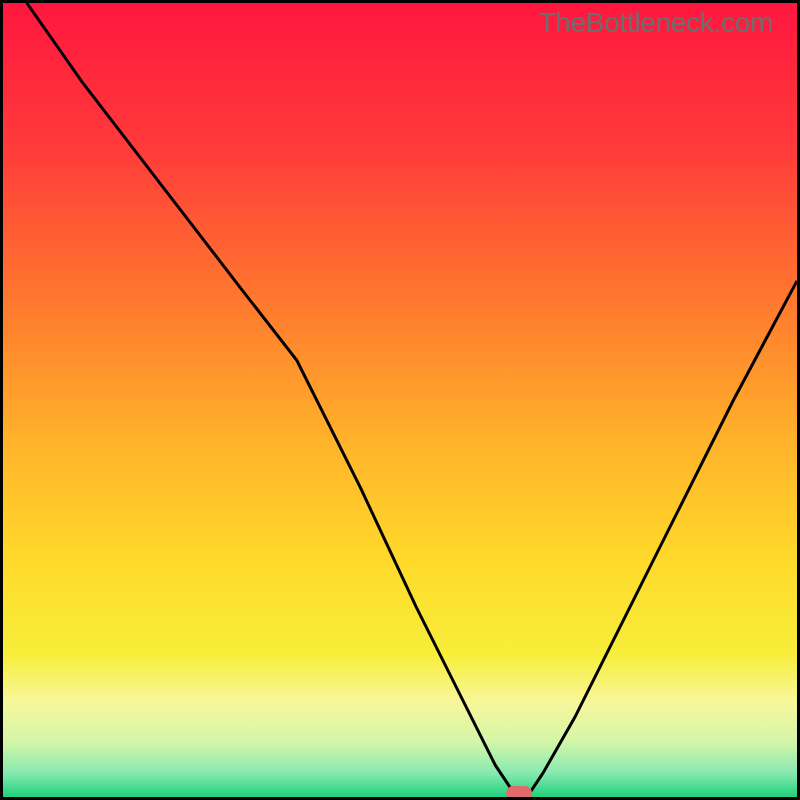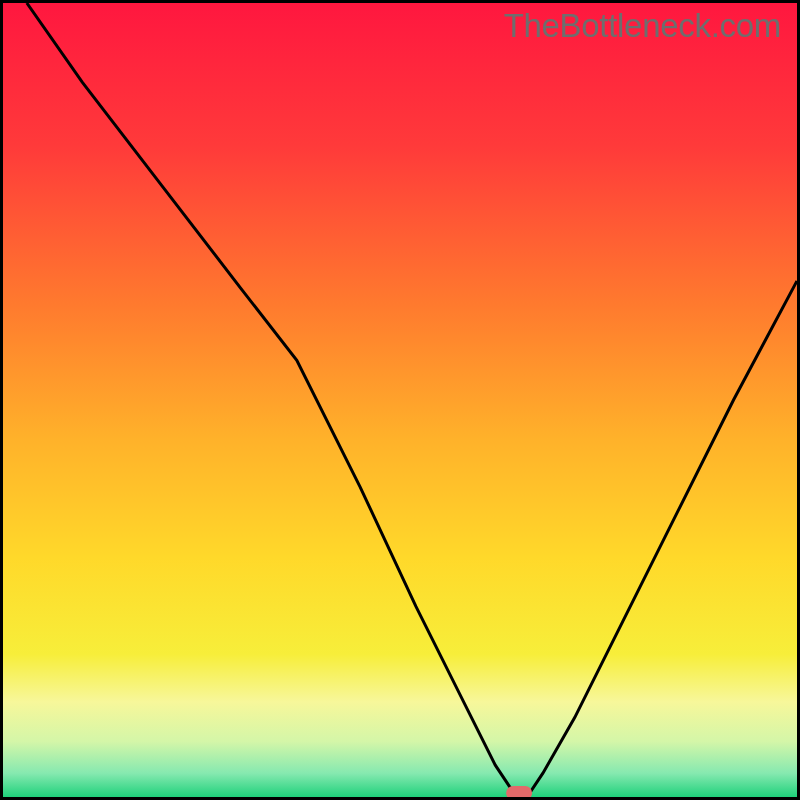--- a/index.html
+++ b/index.html
@@ -13,22 +13,22 @@
   .frame {
     position: relative;
     width: 800px;
     height: 800px;
     box-sizing: border-box;
     border: 3px solid #000;
   }
   .watermark {
     position: absolute;
     top: 4px;
-    right: 16px;
-    font-size: 33px;
+    right: 24px;
+    font-size: 28px;
     font-weight: 500;
     color: #6e6e6e;
     letter-spacing: -0.3px;
     z-index: 50;
   }
   .plot {
     position: absolute;
     left: 0;
     top: 0;
     width: 794px;

